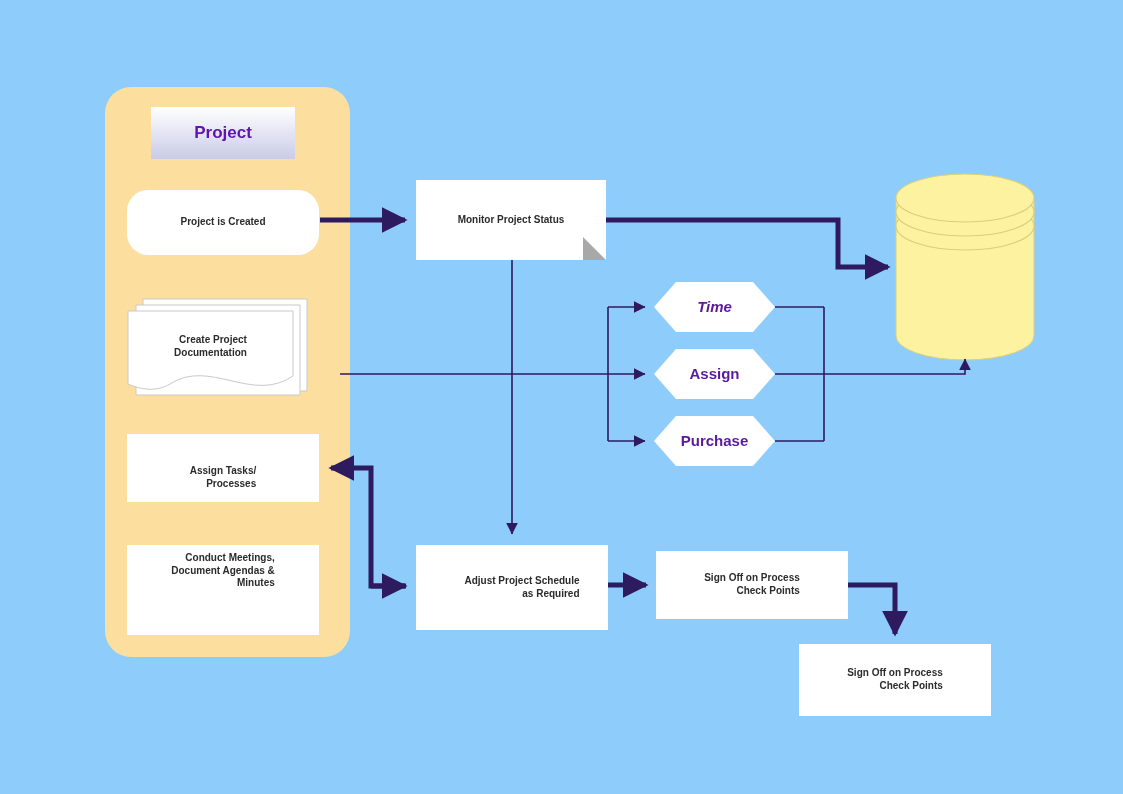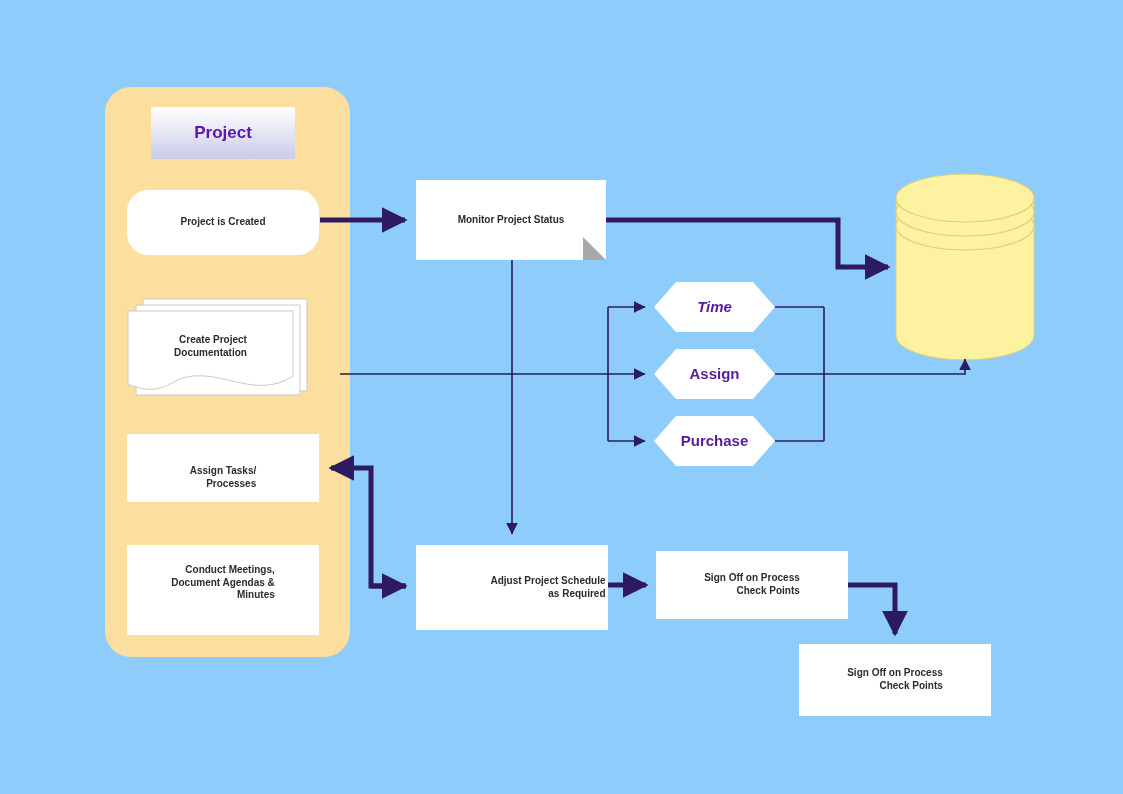--- a/index.html
+++ b/index.html
@@ -116,34 +116,34 @@
   <div class="node-label lbl-project" style="left:151px; top:107px; width:144px; height:52px;">Project</div>
 
   <div class="node-label lbl-dark" style="left:127px; top:190px; width:192px; height:65px;">Project is Created</div>
 
   <div class="node-label lbl-dark" style="left:128px; top:316px; width:165px; height:62px;">Create Project
 Documentation</div>
 
   <div class="node-label lbl-dark" style="left:127px; top:434px; width:192px; height:88px;">Assign Tasks/
 Processes</div>
 
-  <div class="node-label lbl-dark" style="left:127px; top:538px; width:192px; height:90px;border-radius:21px;">Conduct Meetings,
+  <div class="node-label lbl-dark" style="left:127px; top:526px; width:192px; height:90px;border-radius:21px;">Conduct Meetings,
 Document Agendas &amp;
 Minutes</div>
 
   <div class="node-label lbl-dark" style="left:416px; top:180px; width:190px; height:80px;">Monitor Project Status</div>
 
   <div class="node-label lbl-purple" style="left:654px; top:282px; width:121px; height:50px;font-style:italic;">Time</div>
 
   <div class="node-label lbl-purple" style="left:654px; top:349px; width:121px; height:50px;">Assign</div>
 
   <div class="node-label lbl-purple" style="left:654px; top:416px; width:121px; height:50px;">Purchase</div>
 
 
-  <div class="node-label lbl-dark" style="left:416px; top:545px; width:212px; height:85px;padding-left:26px;">Adjust Project Schedule
+  <div class="node-label lbl-dark" style="left:416px; top:545px; width:212px; height:85px;">Adjust Project Schedule
 as Required</div>
 
   <div class="node-label lbl-dark" style="left:656px; top:551px; width:192px; height:68px;">Sign Off on Process
 Check Points</div>
 
   <div class="node-label lbl-dark" style="left:799px; top:644px; width:192px; height:72px;">Sign Off on Process
 Check Points</div>
 
 </div>
 

